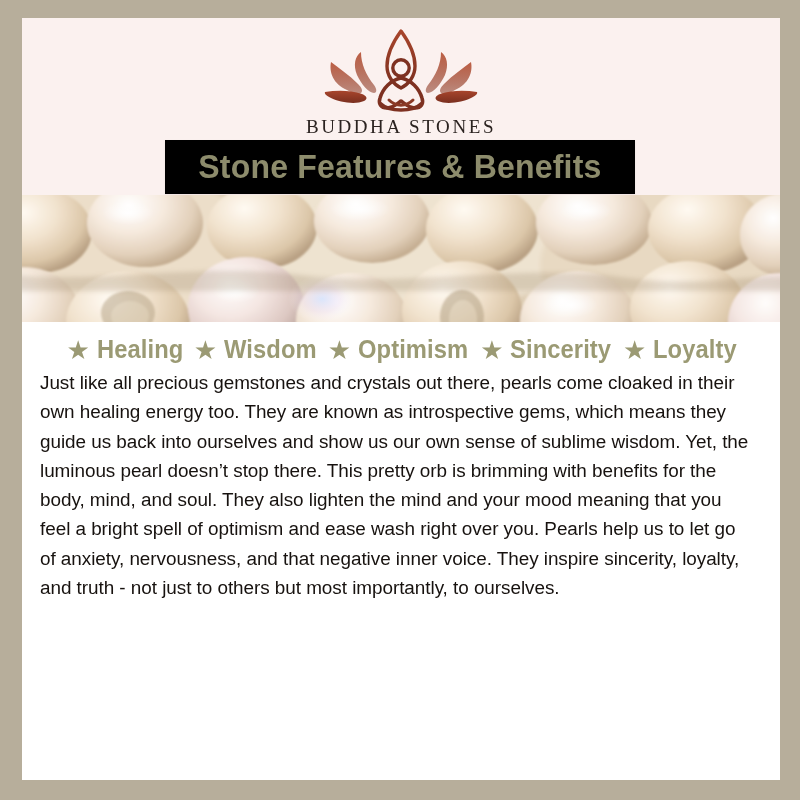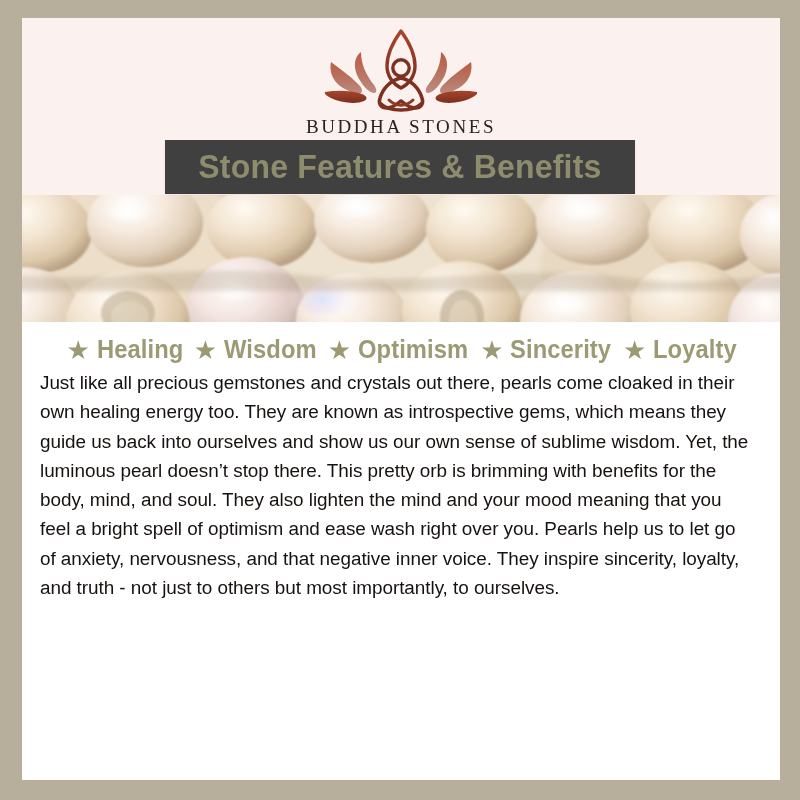--- a/index.html
+++ b/index.html
@@ -60,21 +60,21 @@
     white-space: nowrap;
   }
 
   
   .title-banner {
     position: absolute;
     left: 143px;
     top: 122px;
     width: 470px;
     height: 54px;
-    background: #404040;
+    background: #000000;
     display: flex;
     align-items: center;
     justify-content: center;
     box-shadow: 0 1px 2px rgba(120, 100, 90, 0.10);
   }
   .title-text {
     font-family: "Liberation Sans Narrow", "Liberation Sans", sans-serif;
     font-weight: 700;
     font-size: 33px;
     letter-spacing: 0.2px;

